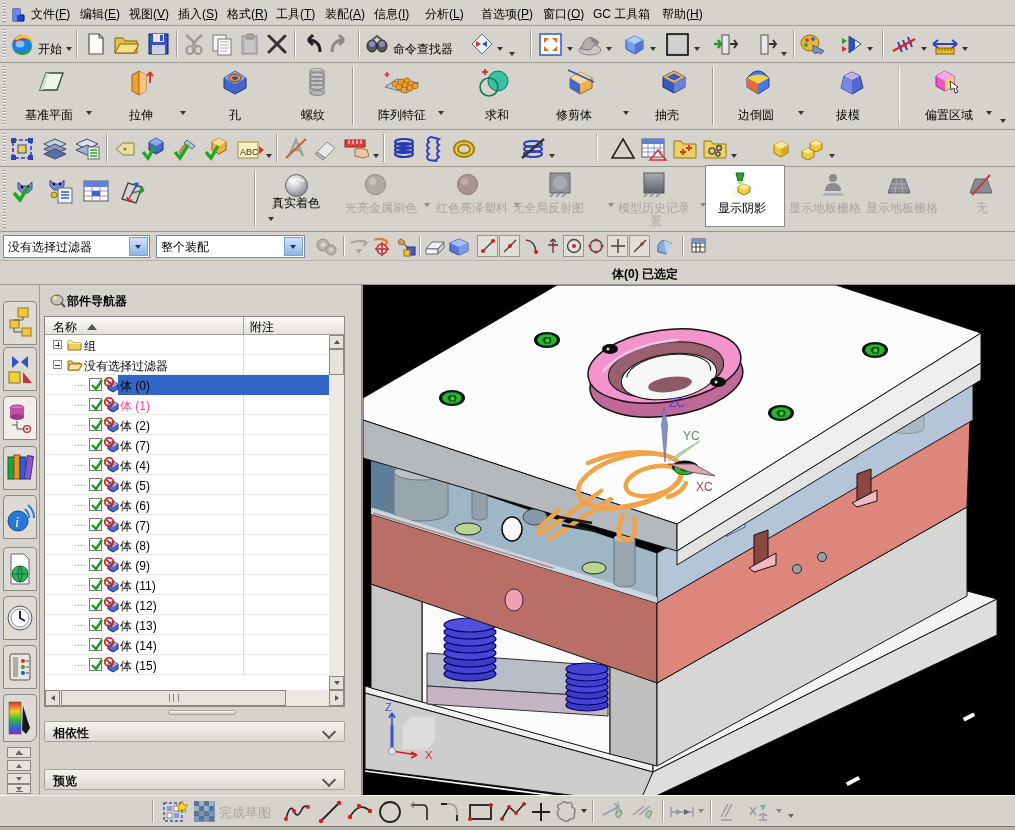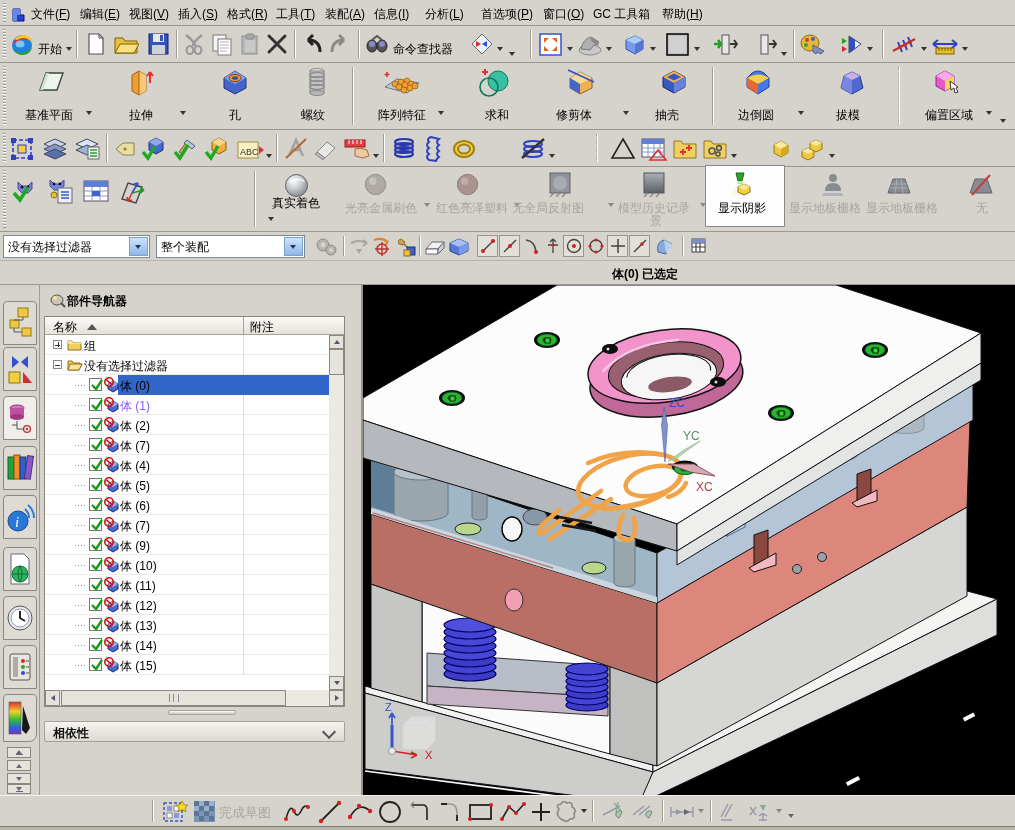--- a/index.html
+++ b/index.html
@@ -826,21 +826,21 @@
             <svg width="16" height="16" viewBox="0 0 16 16">
               <path d="M3 8 L7 12 L13 3" stroke="#1a9a1a" stroke-width="2.4" fill="none"></path>
             </svg>
           </div>
           <svg style="position:absolute;left:58px;top:2px" width="17" height="17" viewBox="0 0 17 17">
  <path d="M5 7 L10 4 L15 7 L15 12 L10 15 L5 12 Z" fill="#4a6ad0" stroke="#1a2a70"></path>
  <path d="M5 7 L10 10 L15 7 L10 4 Z" fill="#9ab0ec"></path>
  <circle cx="6" cy="5" r="4.2" fill="#e8e8e8" fill-opacity="0.25" stroke="#cc1111" stroke-width="1.6"></circle>
  <path d="M3.2 2.5 L9 7.8" stroke="#cc1111" stroke-width="1.6"></path>
 </svg>
- <div class="ttext" style="color:#8b5cf6">体 (1)</div>
+ <div class="ttext" style="color:#ec4899">体 (1)</div>
           <div class="cline"></div>
 </div>
 <div class="trow">
  <div style="position:absolute;left:30px;top:10px;width:12px;height:1px;background-image:repeating-linear-gradient(90deg,#999 0 1px,transparent 1px 3px);"></div>
  <div class="cb">
             <svg width="16" height="16" viewBox="0 0 16 16">
               <path d="M3 8 L7 12 L13 3" stroke="#1a9a1a" stroke-width="2.4" fill="none"></path>
             </svg>
           </div>
           <svg style="position:absolute;left:58px;top:2px" width="17" height="17" viewBox="0 0 17 17">
@@ -938,37 +938,37 @@
             <svg width="16" height="16" viewBox="0 0 16 16">
               <path d="M3 8 L7 12 L13 3" stroke="#1a9a1a" stroke-width="2.4" fill="none"></path>
             </svg>
           </div>
           <svg style="position:absolute;left:58px;top:2px" width="17" height="17" viewBox="0 0 17 17">
  <path d="M5 7 L10 4 L15 7 L15 12 L10 15 L5 12 Z" fill="#4a6ad0" stroke="#1a2a70"></path>
  <path d="M5 7 L10 10 L15 7 L10 4 Z" fill="#9ab0ec"></path>
  <circle cx="6" cy="5" r="4.2" fill="#e8e8e8" fill-opacity="0.25" stroke="#cc1111" stroke-width="1.6"></circle>
  <path d="M3.2 2.5 L9 7.8" stroke="#cc1111" stroke-width="1.6"></path>
 </svg>
+ <div class="ttext" style="color:#000">体 (8)</div>
+          <div class="cline"></div>
+</div>
+<div class="trow">
+ <div style="position:absolute;left:30px;top:10px;width:12px;height:1px;background-image:repeating-linear-gradient(90deg,#999 0 1px,transparent 1px 3px);"></div>
+ <div class="cb">
+            <svg width="16" height="16" viewBox="0 0 16 16">
+              <path d="M3 8 L7 12 L13 3" stroke="#1a9a1a" stroke-width="2.4" fill="none"></path>
+            </svg>
+          </div>
+          <svg style="position:absolute;left:58px;top:2px" width="17" height="17" viewBox="0 0 17 17">
+ <path d="M5 7 L10 4 L15 7 L15 12 L10 15 L5 12 Z" fill="#4a6ad0" stroke="#1a2a70"></path>
+ <path d="M5 7 L10 10 L15 7 L10 4 Z" fill="#9ab0ec"></path>
+ <circle cx="6" cy="5" r="4.2" fill="#e8e8e8" fill-opacity="0.25" stroke="#cc1111" stroke-width="1.6"></circle>
+ <path d="M3.2 2.5 L9 7.8" stroke="#cc1111" stroke-width="1.6"></path>
+</svg>
  <div class="ttext" style="color:#000">体 (9)</div>
-          <div class="cline"></div>
-</div>
-<div class="trow">
- <div style="position:absolute;left:30px;top:10px;width:12px;height:1px;background-image:repeating-linear-gradient(90deg,#999 0 1px,transparent 1px 3px);"></div>
- <div class="cb">
-            <svg width="16" height="16" viewBox="0 0 16 16">
-              <path d="M3 8 L7 12 L13 3" stroke="#1a9a1a" stroke-width="2.4" fill="none"></path>
-            </svg>
-          </div>
-          <svg style="position:absolute;left:58px;top:2px" width="17" height="17" viewBox="0 0 17 17">
- <path d="M5 7 L10 4 L15 7 L15 12 L10 15 L5 12 Z" fill="#4a6ad0" stroke="#1a2a70"></path>
- <path d="M5 7 L10 10 L15 7 L10 4 Z" fill="#9ab0ec"></path>
- <circle cx="6" cy="5" r="4.2" fill="#e8e8e8" fill-opacity="0.25" stroke="#cc1111" stroke-width="1.6"></circle>
- <path d="M3.2 2.5 L9 7.8" stroke="#cc1111" stroke-width="1.6"></path>
-</svg>
- <div class="ttext" style="color:#000">体 (10)</div>
           <div class="cline"></div>
 </div>
 <div class="trow">
  <div style="position:absolute;left:30px;top:10px;width:12px;height:1px;background-image:repeating-linear-gradient(90deg,#999 0 1px,transparent 1px 3px);"></div>
  <div class="cb">
             <svg width="16" height="16" viewBox="0 0 16 16">
               <path d="M3 8 L7 12 L13 3" stroke="#1a9a1a" stroke-width="2.4" fill="none"></path>
             </svg>
           </div>
           <svg style="position:absolute;left:58px;top:2px" width="17" height="17" viewBox="0 0 17 17">
@@ -1061,20 +1061,23 @@
       <div style="position:absolute;left:16px;top:0;width:225px;height:16px;background:#e6e3dc;border:1px solid #8c8880;">
           <div style="width:10px;height:8px;margin:3px auto;border-left:1px solid #889;border-right:1px solid #889;background:linear-gradient(90deg,transparent 3px,#889 3px,#889 4px,transparent 4px);"></div>
         </div>
       <div style="position:absolute;right:0;top:0;width:15px;height:16px;background:#e6e3dc;border:1px solid #8c8880;">
           <div style="width:0;height:0;border-top:3px solid transparent;border-bottom:3px solid transparent;border-left:4px solid #556;margin:4px 0 0 5px;"></div>
         </div>
     </div>
     <div style="position:absolute;left:128px;top:425px;width:68px;height:5px;background:linear-gradient(#fff,#c8c4bc);border:1px solid #a8a49c;border-radius:2px;"></div>
     <div class="fold" style="top:436px;">
         <span>相依性</span>
+      </div>
+    <div class="fold" style="top:484px;">
+        <span>预览</span>
       </div>
   </div>
   <div id="viewport">
   <svg width="652" height="510" viewBox="0 0 652 510">
     <rect x="0" y="0" width="652" height="510" fill="#000"></rect>
 
     <polygon points="2,401 290,480 290,487 2,408" fill="#f0f0ee" stroke="#111"></polygon>
     <polygon points="2,408 290,487 278,519 2,484" fill="#cdcdcb" stroke="#111"></polygon>
     <polygon points="290,480 604,306 634,314 290,487" fill="#f4f4f2" stroke="#111"></polygon>
     <polygon points="290,487 634,314 634,350 276,519" fill="#dededc" stroke="#111"></polygon>

